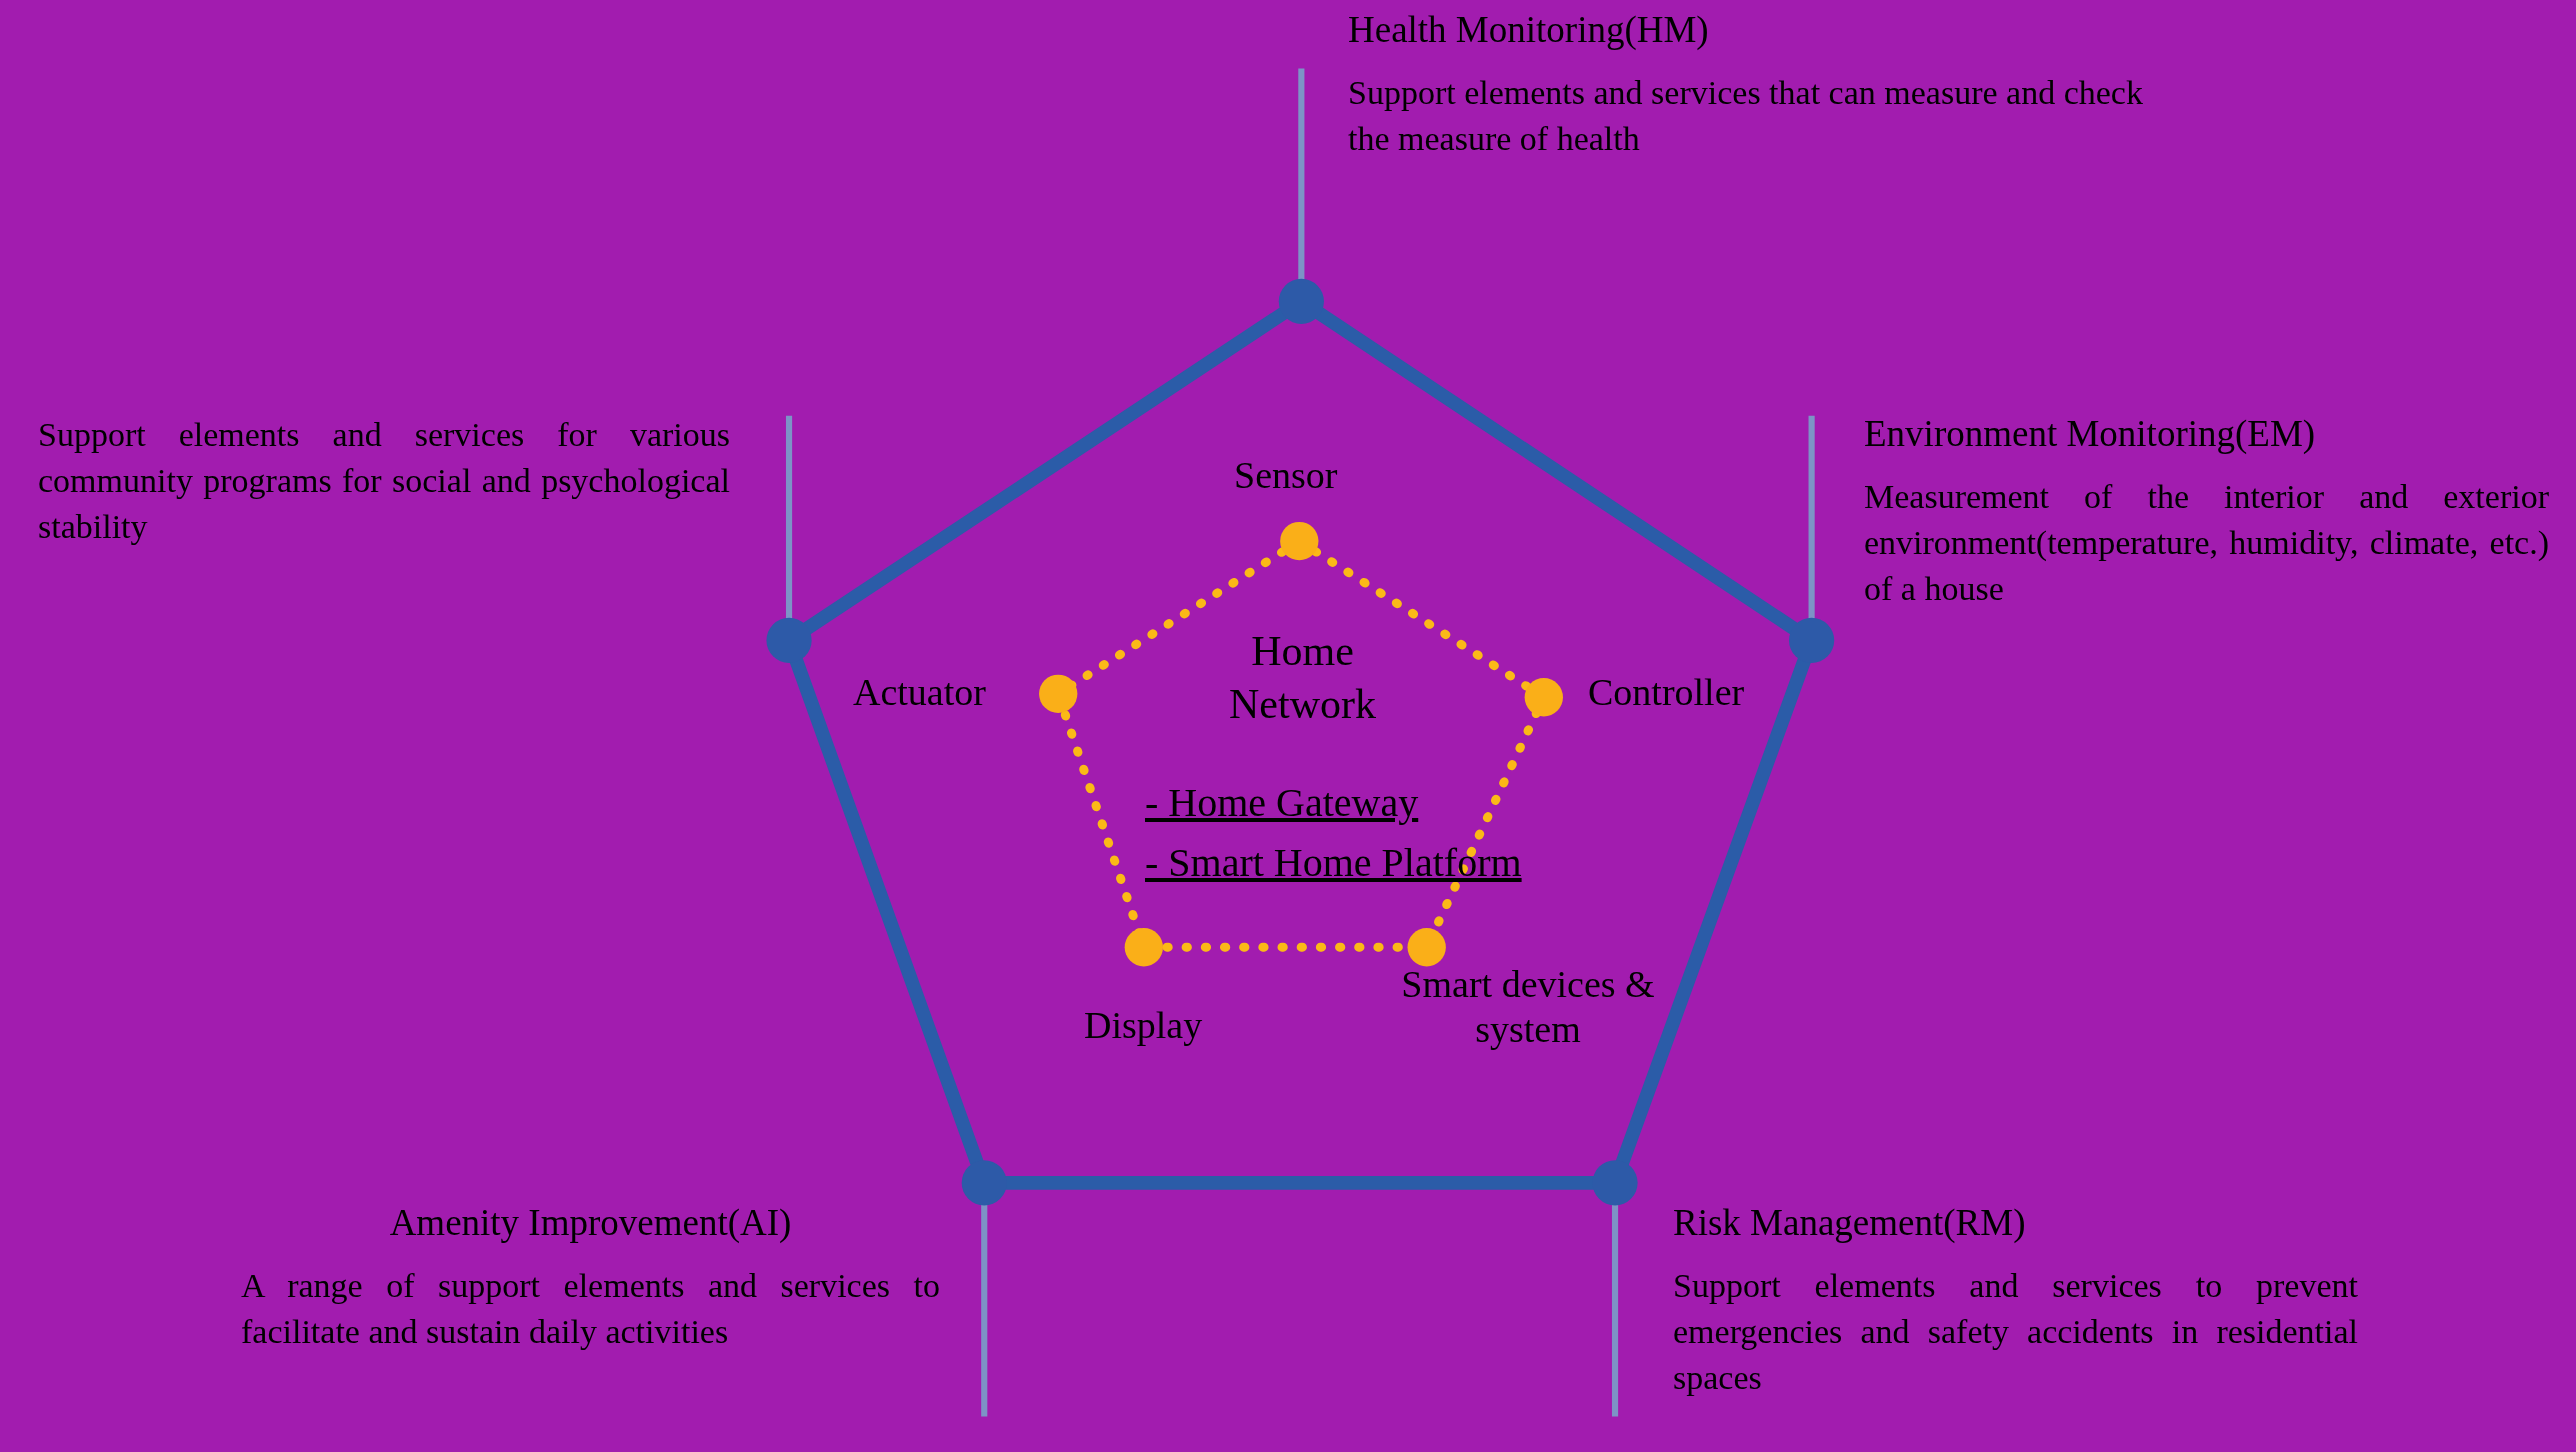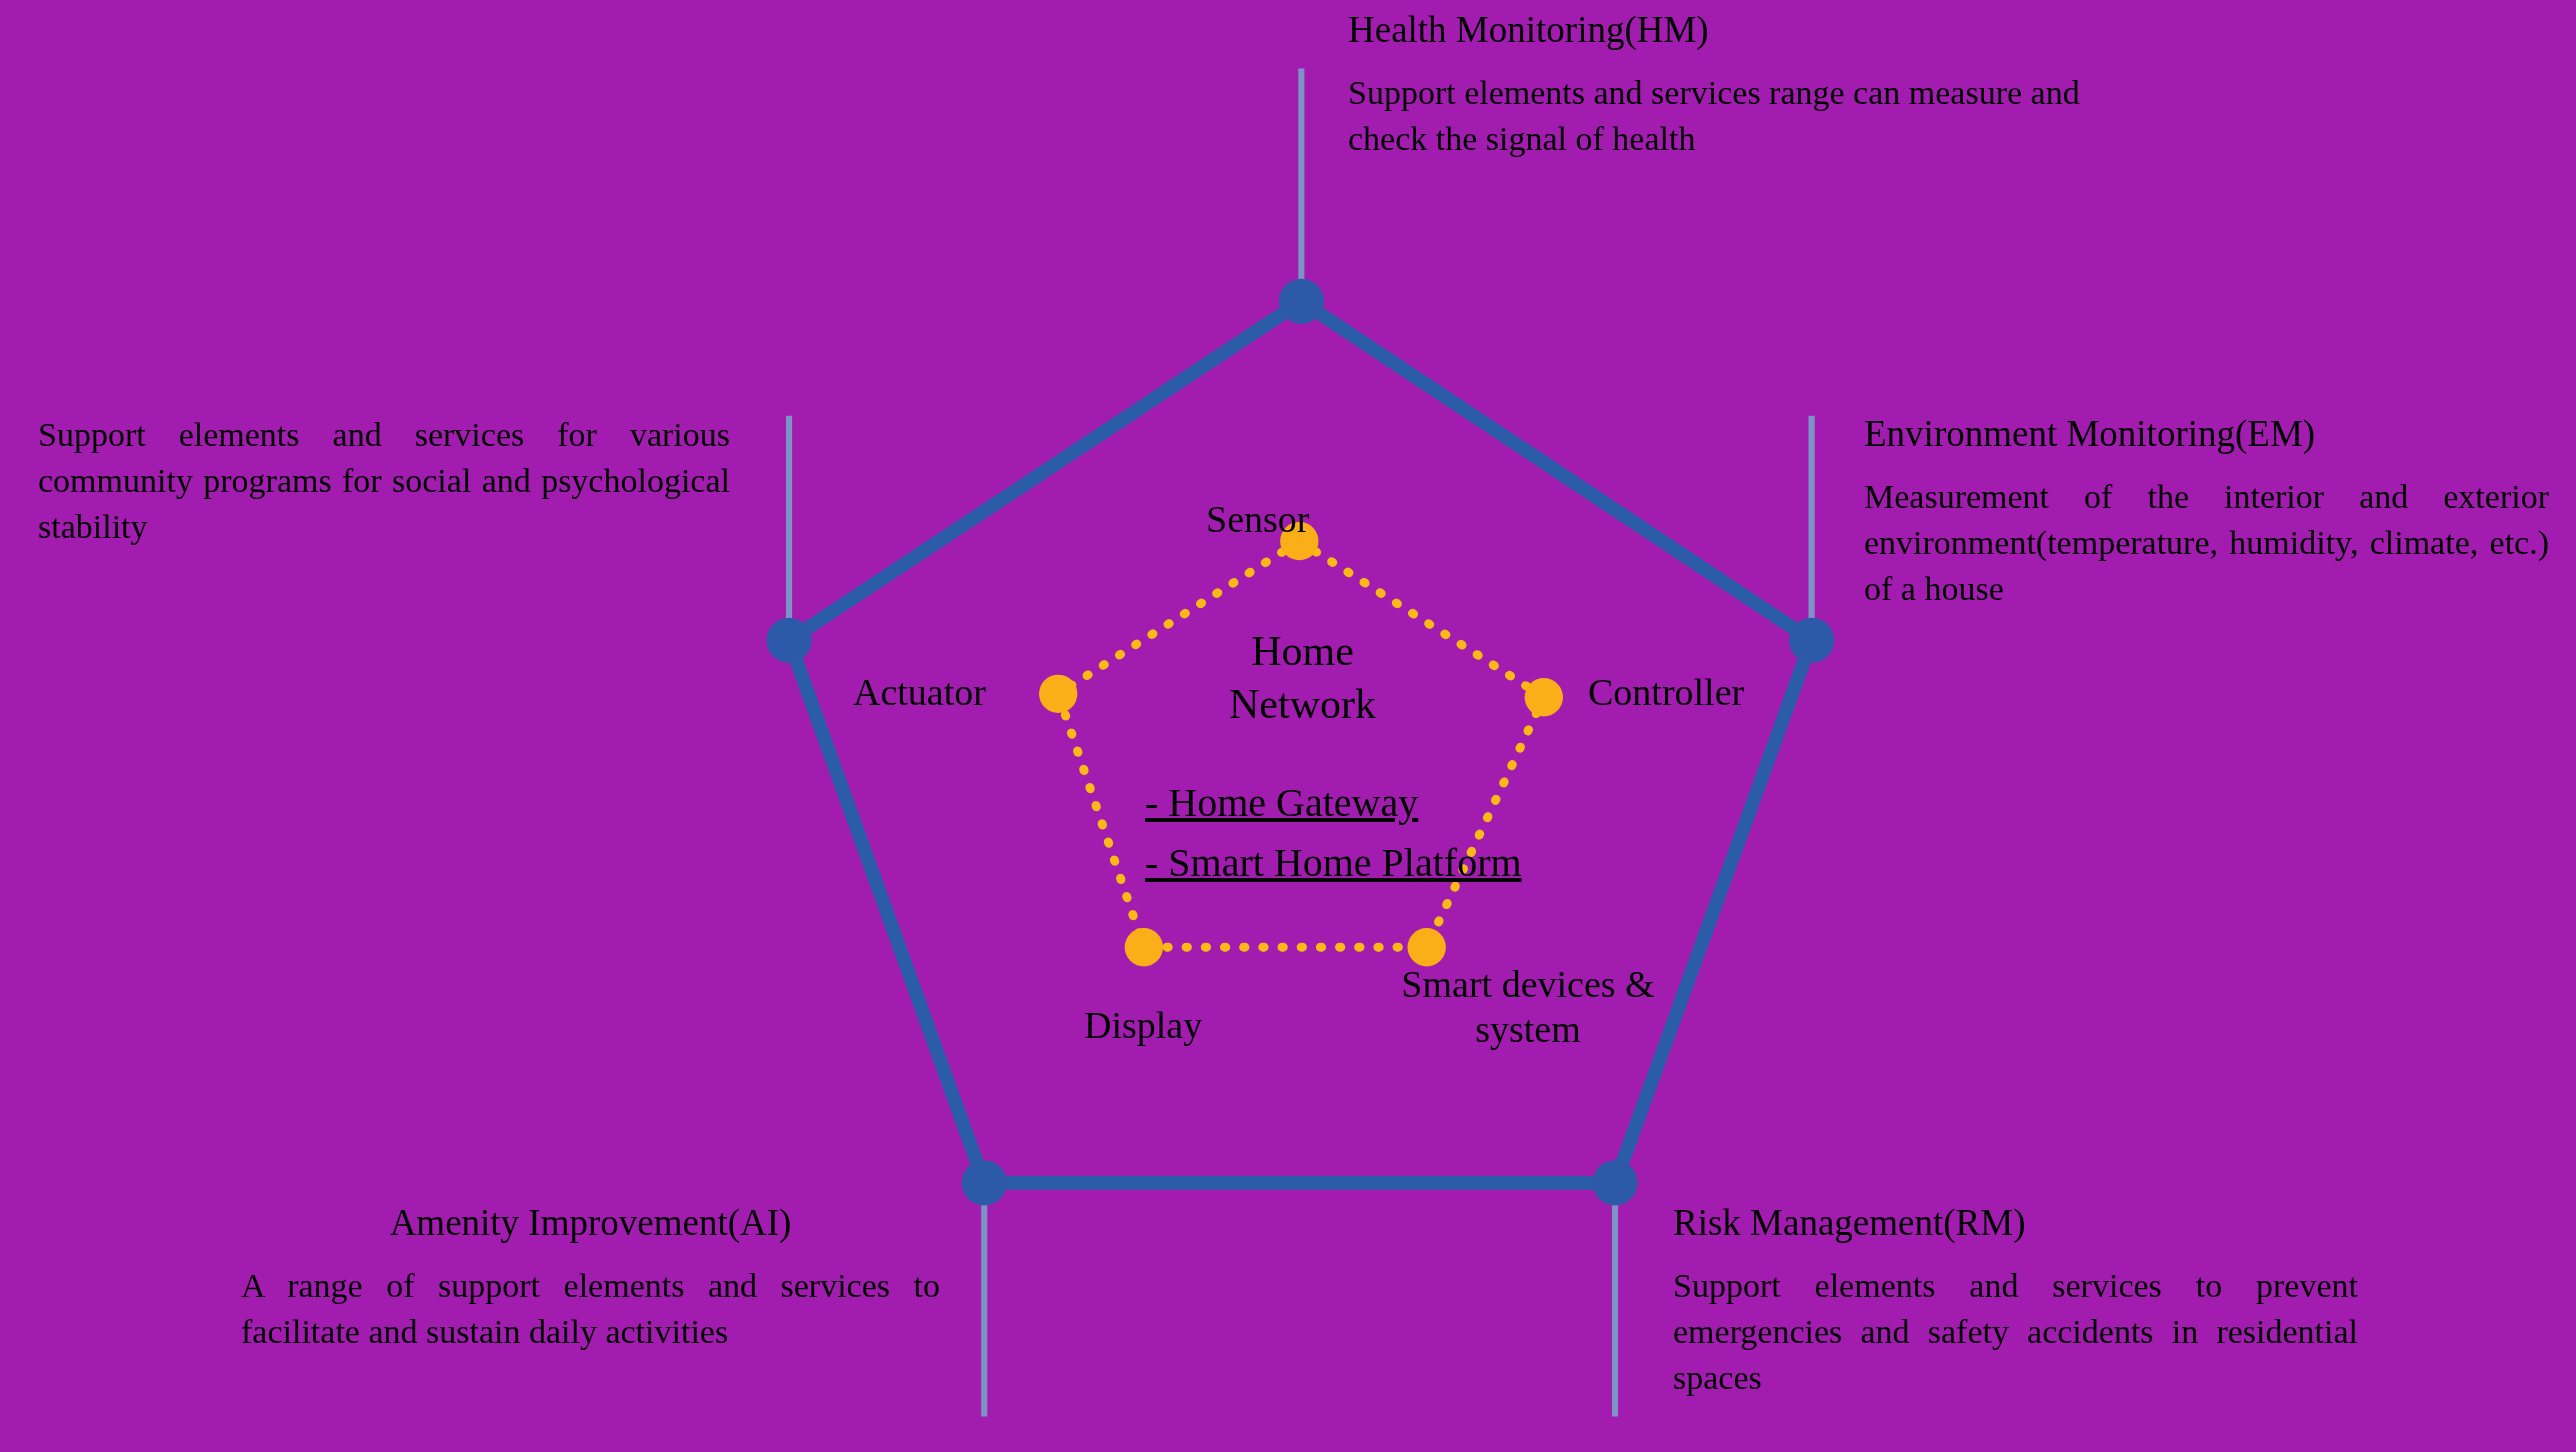--- a/index.html
+++ b/index.html
@@ -51,21 +51,21 @@
   #block-ai .domain-title { text-align: center; }
   #block-rm     { left: 1673px; top: 1201px; width: 685px; }
 
   
   .node-label {
     position: absolute;
     font-size: 38px;
     line-height: 1.18;
     white-space: nowrap;
   }
-  #lbl-sensor      { left: 1206px; top: 453px; margin-top: 44px;  }
+  #lbl-sensor      { left: 1234px; top: 453px;  }
   #lbl-actuator    { left: 853px; top: 670px;  }
   #lbl-controller  { left: 1588px; top: 670px;  }
   #lbl-display     { left: 1084px; top: 1003px; }
   #lbl-smart       { left: 1384px; top: 962px; text-align: center; white-space: normal; width: 288px; }
 
   
   #center-title {
     position: absolute;
     left: 1145px;
     top: 625px;
@@ -116,21 +116,21 @@
       <circle cx="1900" cy="440" r="33" fill="#2D5AA8"></circle>
       <circle cx="2645" cy="935" r="33" fill="#2D5AA8"></circle>
       <circle cx="2358" cy="1727" r="33" fill="#2D5AA8"></circle>
       <circle cx="1437" cy="1727" r="33" fill="#2D5AA8"></circle>
       <circle cx="1152" cy="935" r="33" fill="#2D5AA8"></circle>
     </g>
   </svg>
 
   <div class="domain-block" id="block-hm">
     <div class="domain-title">Health Monitoring(HM)</div>
-    <div class="domain-desc">Support elements and services range can measure and check the signal of health</div>
+    <div class="domain-desc">Support elements and services that can measure and check the measure of health</div>
   </div>
 
   <div class="domain-block justify" id="block-cm">
     <div class="domain-desc">Support elements and services for various community programs for social and psychological stability</div>
   </div>
 
   <div class="domain-block justify" id="block-em">
     <div class="domain-title">Environment Monitoring(EM)</div>
     <div class="domain-desc">Measurement of the interior and exterior environment(temperature, humidity, climate, etc.) of a house</div>
   </div>

